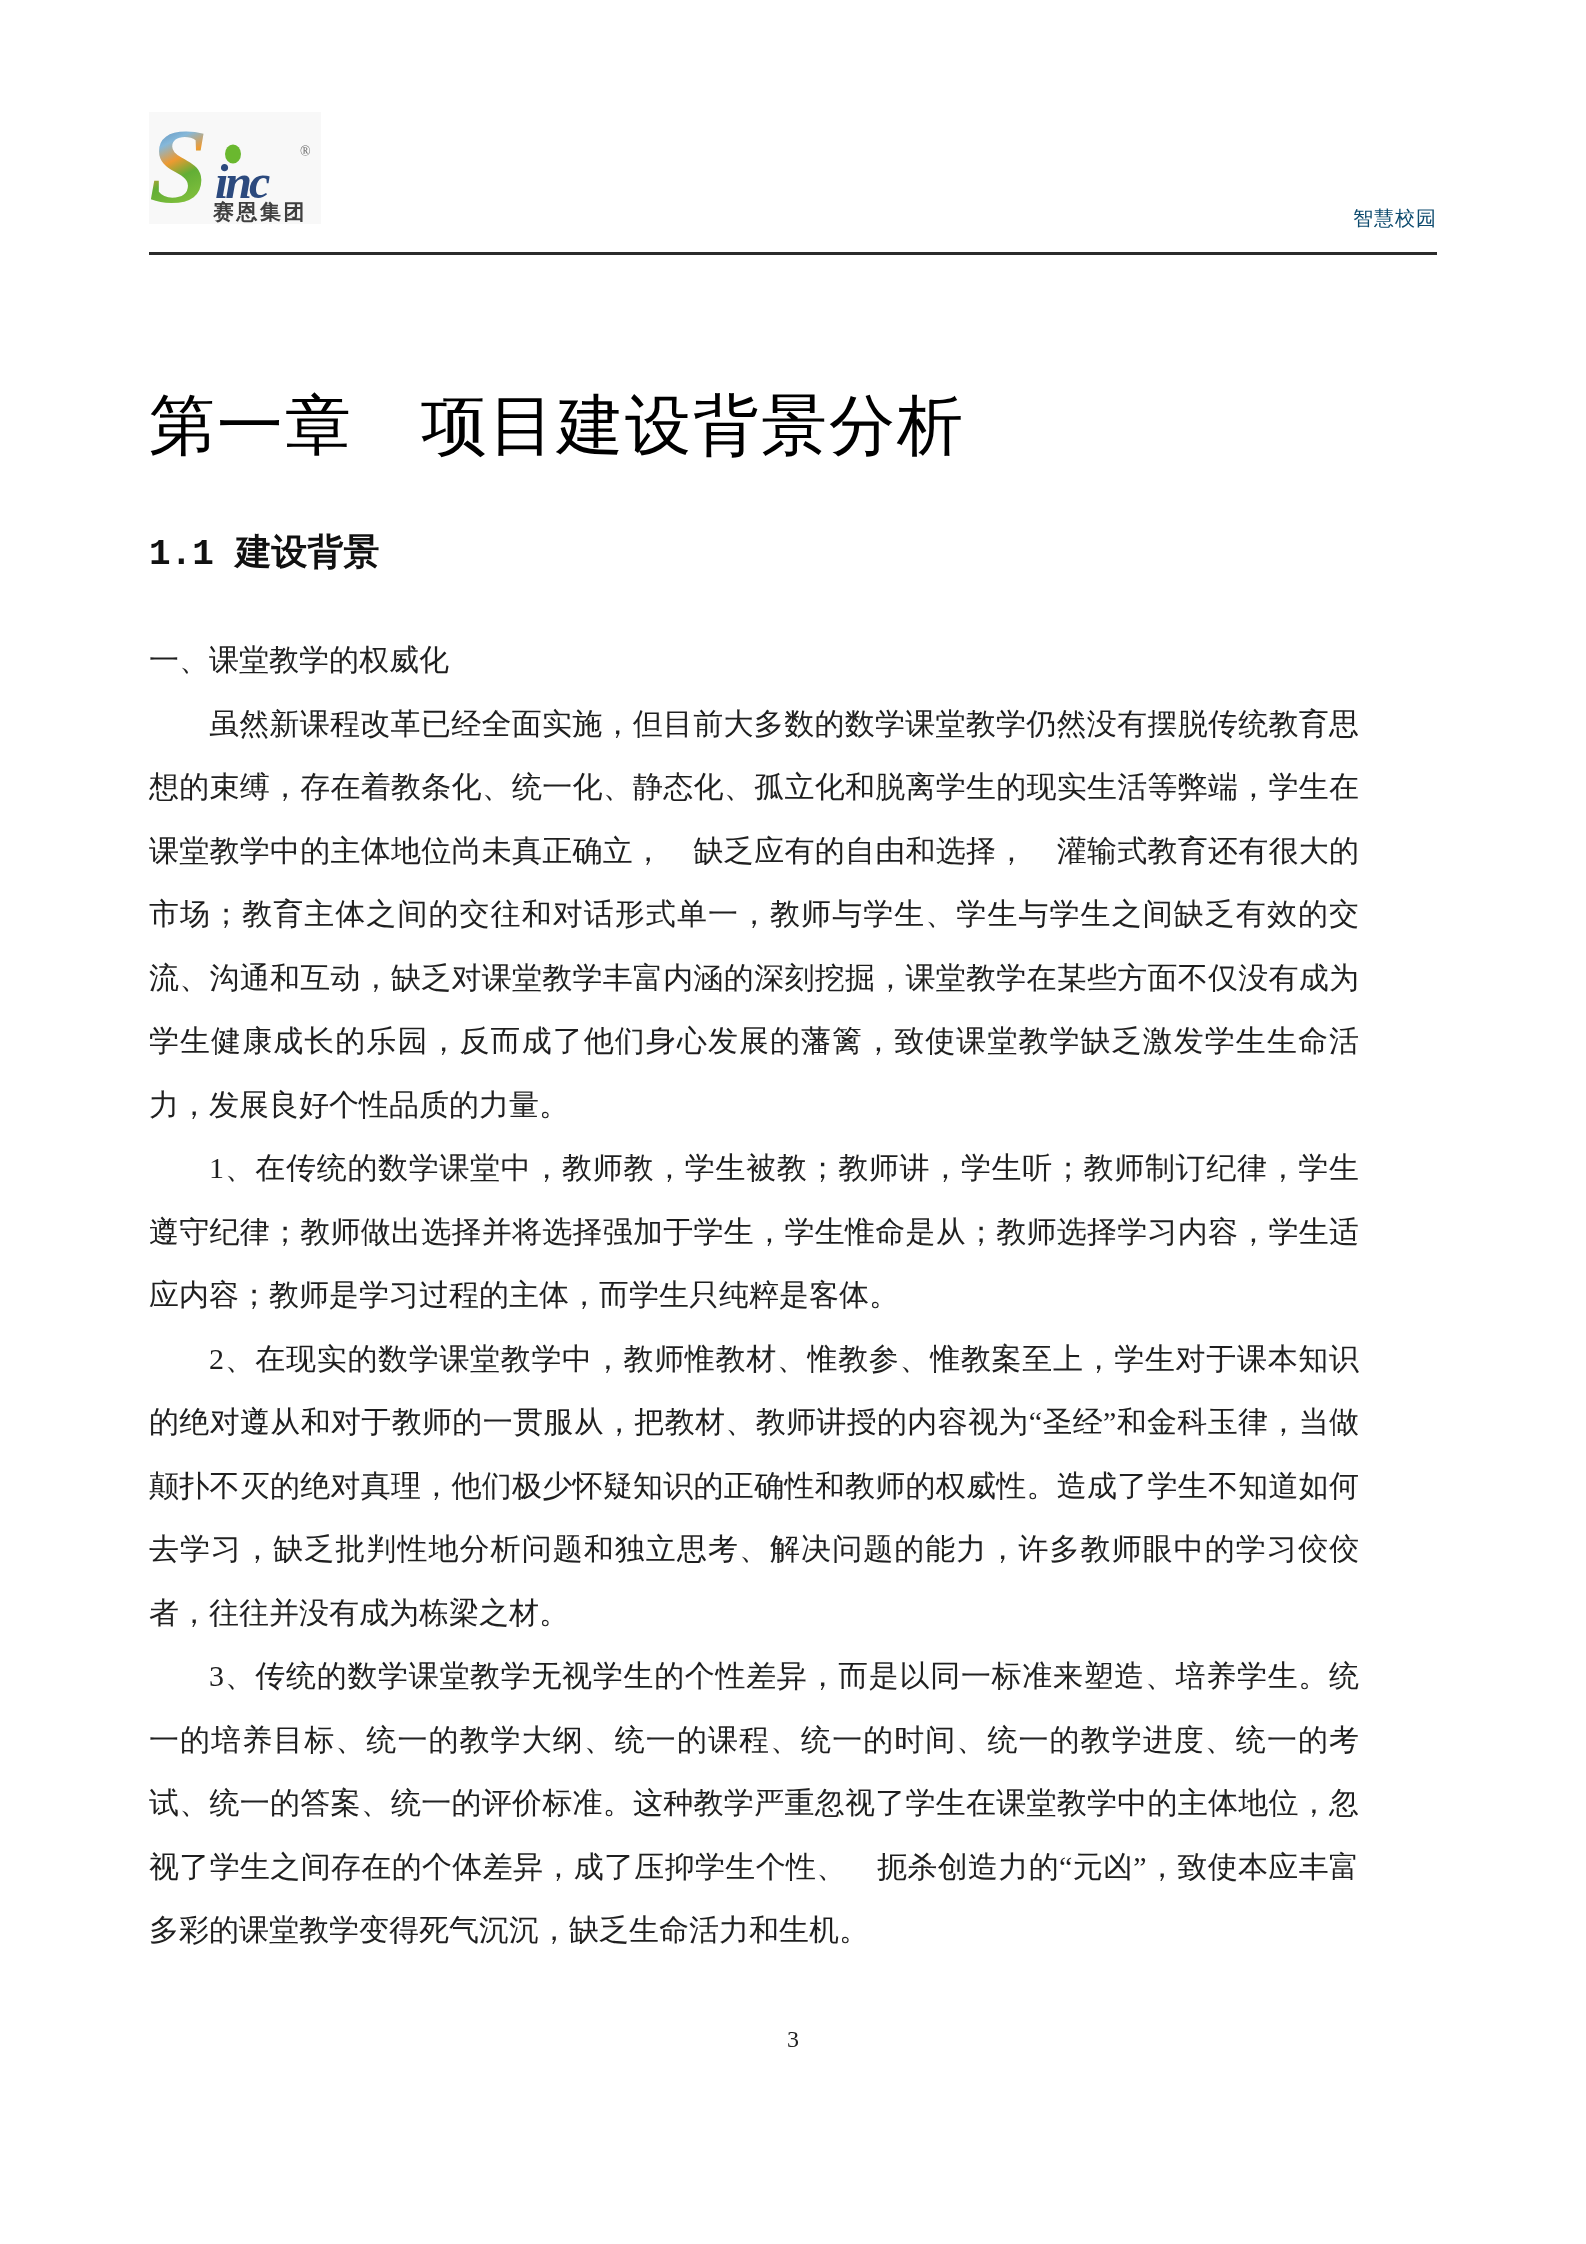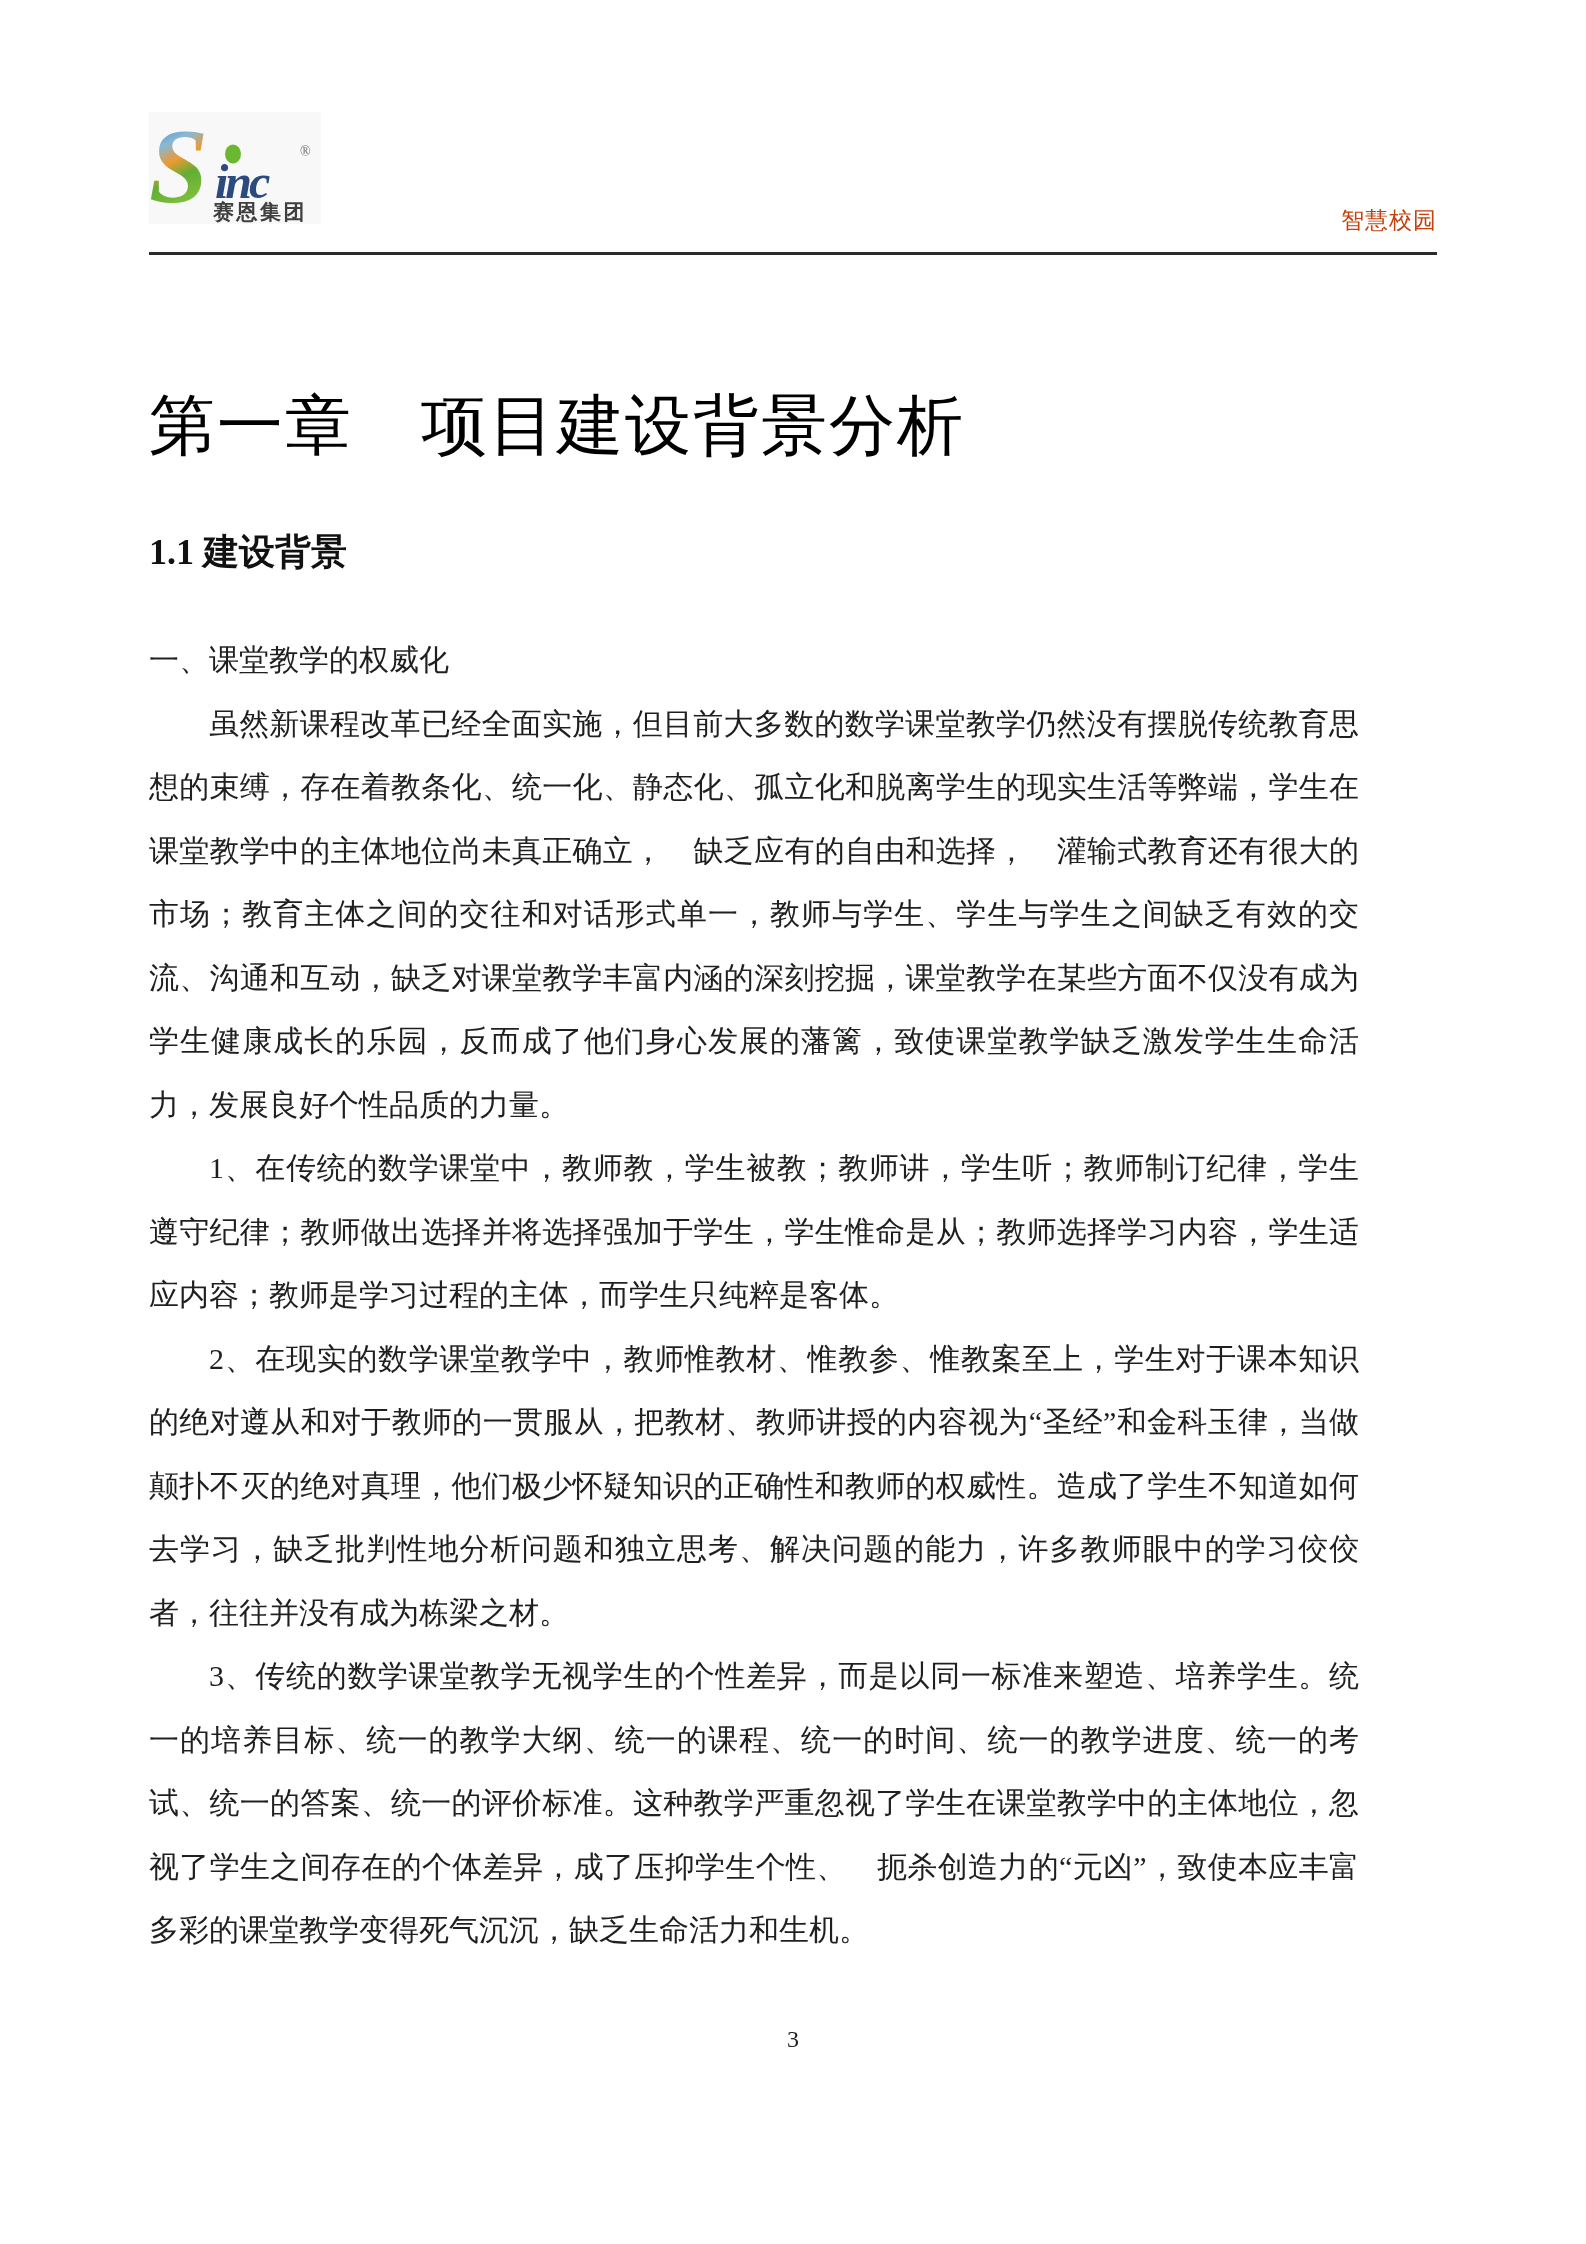--- a/index.html
+++ b/index.html
@@ -11,41 +11,41 @@
     font-family:"Liberation Serif","DejaVu Serif",serif;
     color:#1f1f1f;
     overflow:hidden;
   }
   .logo {
     position:absolute; left:149px; top:112px;
     width:172px; height:112px;
   }
   .header-right {
     position:absolute; top:205px; right:149px;
-    font-size:23px; color:#c2410c;
+    font-size:20px; color:#0c4a6e;
     letter-spacing:1px;
     text-align:center;
   }
   .header-rule {
     position:absolute; left:149px; top:252px;
     width:1288px; height:3px;
     background:#2b2b2b;
   }
   .chapter-title {
     position:absolute; left:149px; top:381px;
     margin:0;
     font-size:66px; font-weight:500;
     letter-spacing:2px;
     color:#000000;
     white-space:nowrap;
   }
   .section-title {
     position:absolute; left:149px; top:528px;
     margin:0;
-    font-family:Liberation Serif, serif;
+    font-family:Liberation Mono, monospace;
     font-size:36px; font-weight:600;
     color:#111111;
     white-space:nowrap;
   }
   .body-text {
     position:absolute; left:149px; top:628px;
     width:1210px;
     font-size:30px;
     line-height:63.5px;
     text-align:justify;

